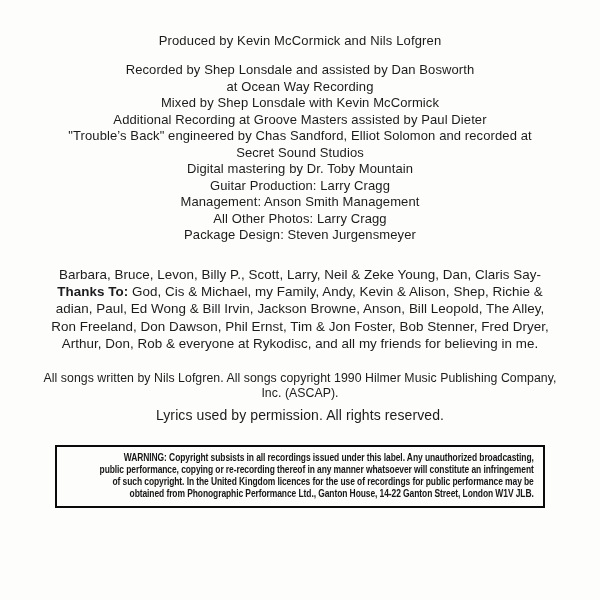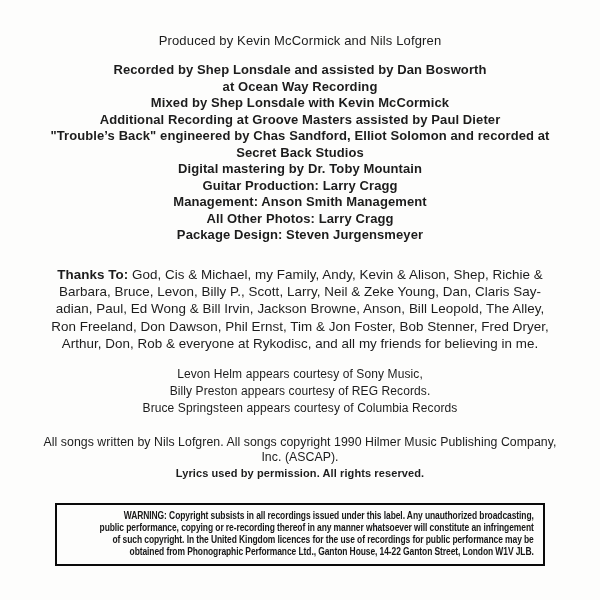--- a/index.html
+++ b/index.html
@@ -23,21 +23,20 @@
   .produced-line {
     font-size: 13px;
     line-height: 15px;
     letter-spacing: 0.15px;
   }
   .credits-block {
     margin-top: 14px;
     font-size: 13px;
     line-height: 16.5px;
     letter-spacing: 0.1px;
-    font-weight: bold;
   }
   .thanks-block {
     margin-top: 22px;
     font-size: 13.4px;
     line-height: 17.4px;
     letter-spacing: 0.05px;
   }
   .thanks-block b { font-weight: 700; }
   .courtesy-block {
     margin-top: 13px;
@@ -45,24 +44,24 @@
     line-height: 17px;
     letter-spacing: 0.1px;
   }
   .songs-block {
     margin-top: 18px;
     font-size: 12.3px;
     line-height: 15.5px;
     letter-spacing: 0.05px;
   }
   .lyrics-line {
-    margin-top: 0;
-    font-size: 11px;
+    margin-top: 6px;
+    font-size: 14px;
     line-height: 15px;
-    font-weight: 700;
+    font-weight: 400;
     letter-spacing: 0.1px;
   }
   .warning-box {
     box-sizing: border-box;
     margin: 22px auto 0 auto;
     width: 490px;
     border: 2px solid #0a0a0a;
     padding: 5px 9px 6px 9px;
     text-align: right;
     overflow: hidden;
@@ -91,50 +90,42 @@
       <div>Recorded by Shep Lonsdale and assisted by Dan Bosworth</div>
 
       <div>at Ocean Way Recording</div>
 
       <div>Mixed by Shep Lonsdale with Kevin McCormick</div>
 
       <div>Additional Recording at Groove Masters assisted by Paul Dieter</div>
 
       <div>"Trouble’s Back" engineered by Chas Sandford, Elliot Solomon and recorded at</div>
 
-      <div>Secret Back Studios</div>
+      <div>Secret Sound Studios</div>
 
       <div>Digital mastering by Dr. Toby Mountain</div>
 
       <div>Guitar Production: Larry Cragg</div>
 
       <div>Management: Anson Smith Management</div>
 
 
       <div>All Other Photos: Larry Cragg</div>
 
       <div>Package Design: Steven Jurgensmeyer</div>
     </div>
 
   <div class="thanks-block">
+    <div>Barbara, Bruce, Levon, Billy P., Scott, Larry, Neil &amp; Zeke Young, Dan, Claris Say-</div>
     <div><b>Thanks To:</b><span> God, Cis &amp; Michael, my Family, Andy, Kevin &amp; Alison, Shep, Richie &amp;</span></div>
-    <div>Barbara, Bruce, Levon, Billy P., Scott, Larry, Neil &amp; Zeke Young, Dan, Claris Say-</div>
     <div>adian, Paul, Ed Wong &amp; Bill Irvin, Jackson Browne, Anson, Bill Leopold, The Alley,</div>
     <div>Ron Freeland, Don Dawson, Phil Ernst, Tim &amp; Jon Foster, Bob Stenner, Fred Dryer,</div>
     <div>Arthur, Don, Rob &amp; everyone at Rykodisc, and all my friends for believing in me.</div>
   </div>
 
-  <div class="courtesy-block">
-
-      <div>Levon Helm appears courtesy of Sony Music,</div>
-
-      <div>Billy Preston appears courtesy of REG Records.</div>
-
-      <div>Bruce Springsteen appears courtesy of Columbia Records</div>
-    </div>
 
   <div class="songs-block">
 
       <div>All songs written by Nils Lofgren. All songs copyright 1990 Hilmer Music Publishing Company,</div>
 
       <div>Inc. (ASCAP).</div>
     </div>
 
   <div class="lyrics-line">Lyrics used by permission. All rights reserved.</div>
 

